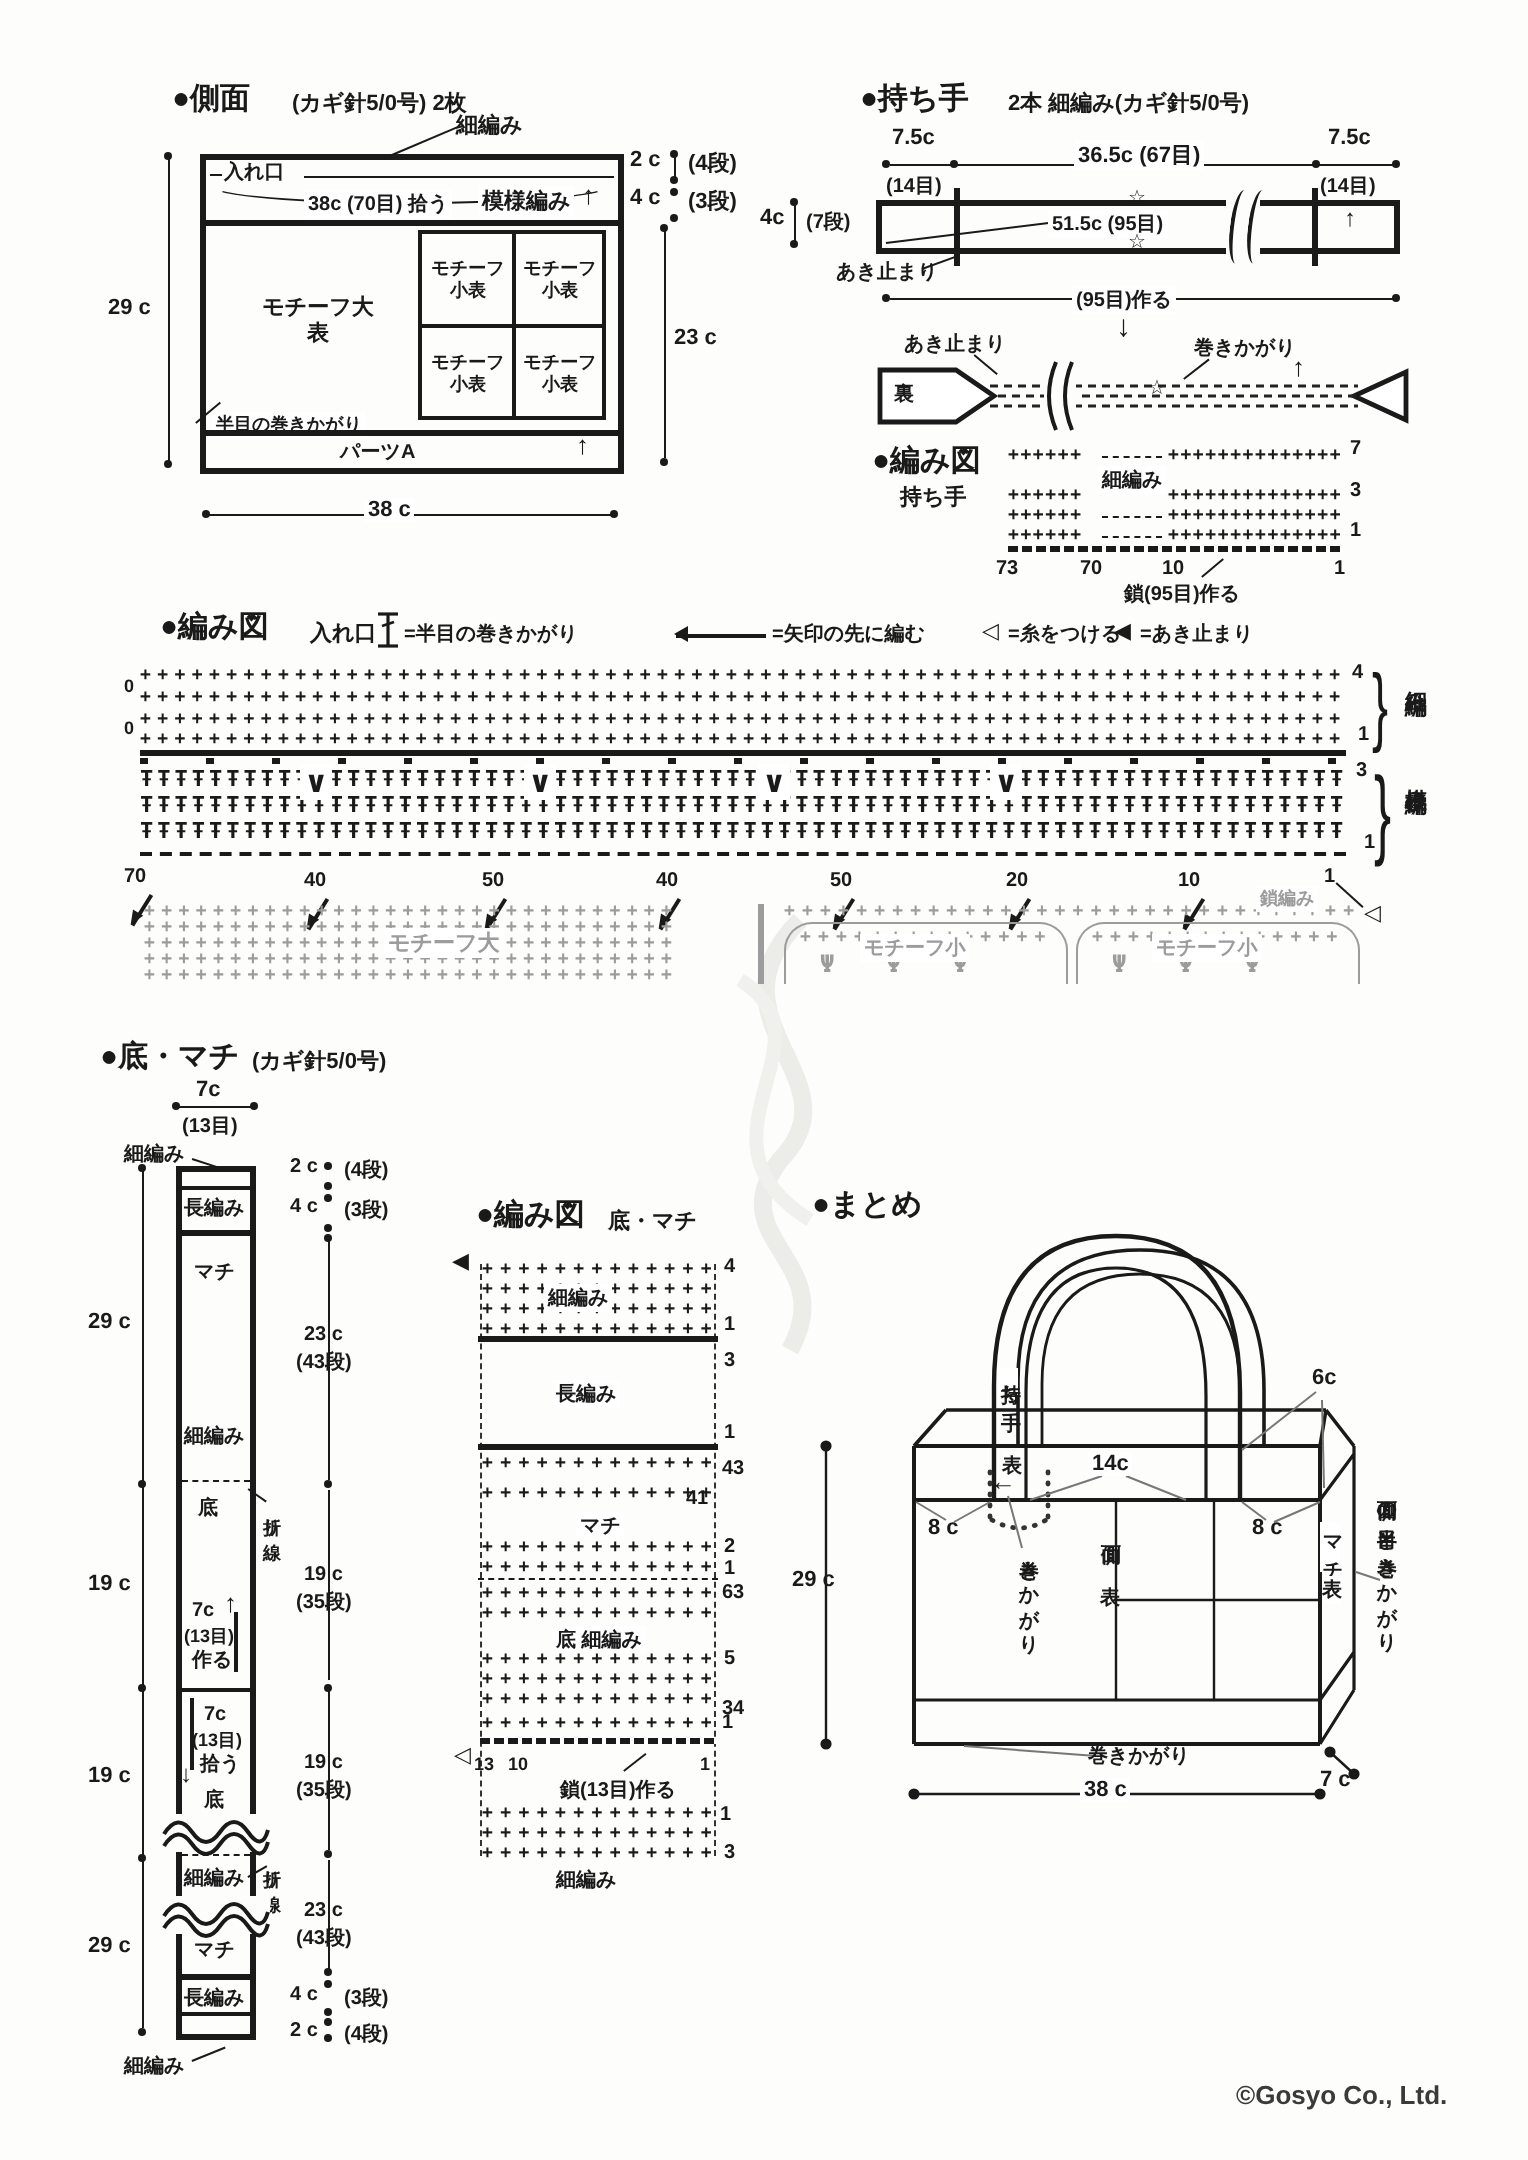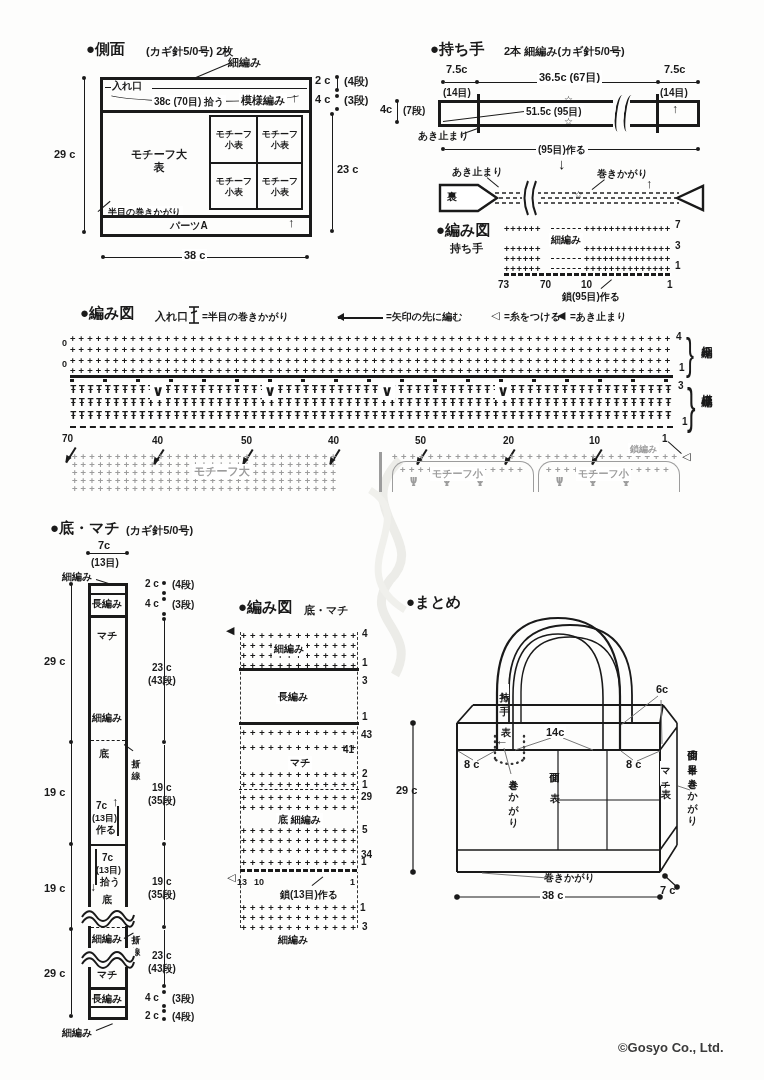--- a/index.html
+++ b/index.html
@@ -386,21 +386,21 @@
 <div class="a b s10" style="left:362px;top:768px">2</div>
 <div class="a b s10" style="left:362px;top:779px">1</div>
 <div class="dsh" style="left:239px;top:789px;width:120px"></div>
 <div class="sym lsC" style="left:241px;top:793px">+++++++++++++</div>
 <div class="sym lsC" style="left:241px;top:803px">+++++++++++++</div>
 <div class="a b s10 wb" style="left:276px;top:813px">底 細編み</div>
 <div class="sym lsC" style="left:241px;top:826px">+++++++++++++</div>
 <div class="sym lsC" style="left:241px;top:836px">+++++++++++++</div>
 <div class="sym lsC" style="left:241px;top:846px">+++++++++++++</div>
 <div class="sym lsC" style="left:241px;top:858px">+++++++++++++</div>
-<div class="a b s10" style="left:361px;top:791px">29</div>
+<div class="a b s10" style="left:361px;top:791px">63</div>
 <div class="a b s10" style="left:361px;top:849px">34</div>
 <div class="a b s10" style="left:362px;top:824px">5</div>
 <div class="a b s10" style="left:361px;top:856px">1</div>
 <div class="chain" style="left:240px;top:869px;width:118px"></div>
 <div class="a s11" style="left:227px;top:871px">◁</div>
 <div class="a b s9" style="left:237px;top:877px">13</div>
 <div class="a b s9" style="left:254px;top:877px">10</div>
 <div class="a b s9" style="left:350px;top:877px">1</div>
 <div class="rl" style="left:312px;top:885px;width:14px;transform:rotate(-38deg)"></div>
 <div class="a b s10" style="left:280px;top:888px">鎖(13目)作る</div>

